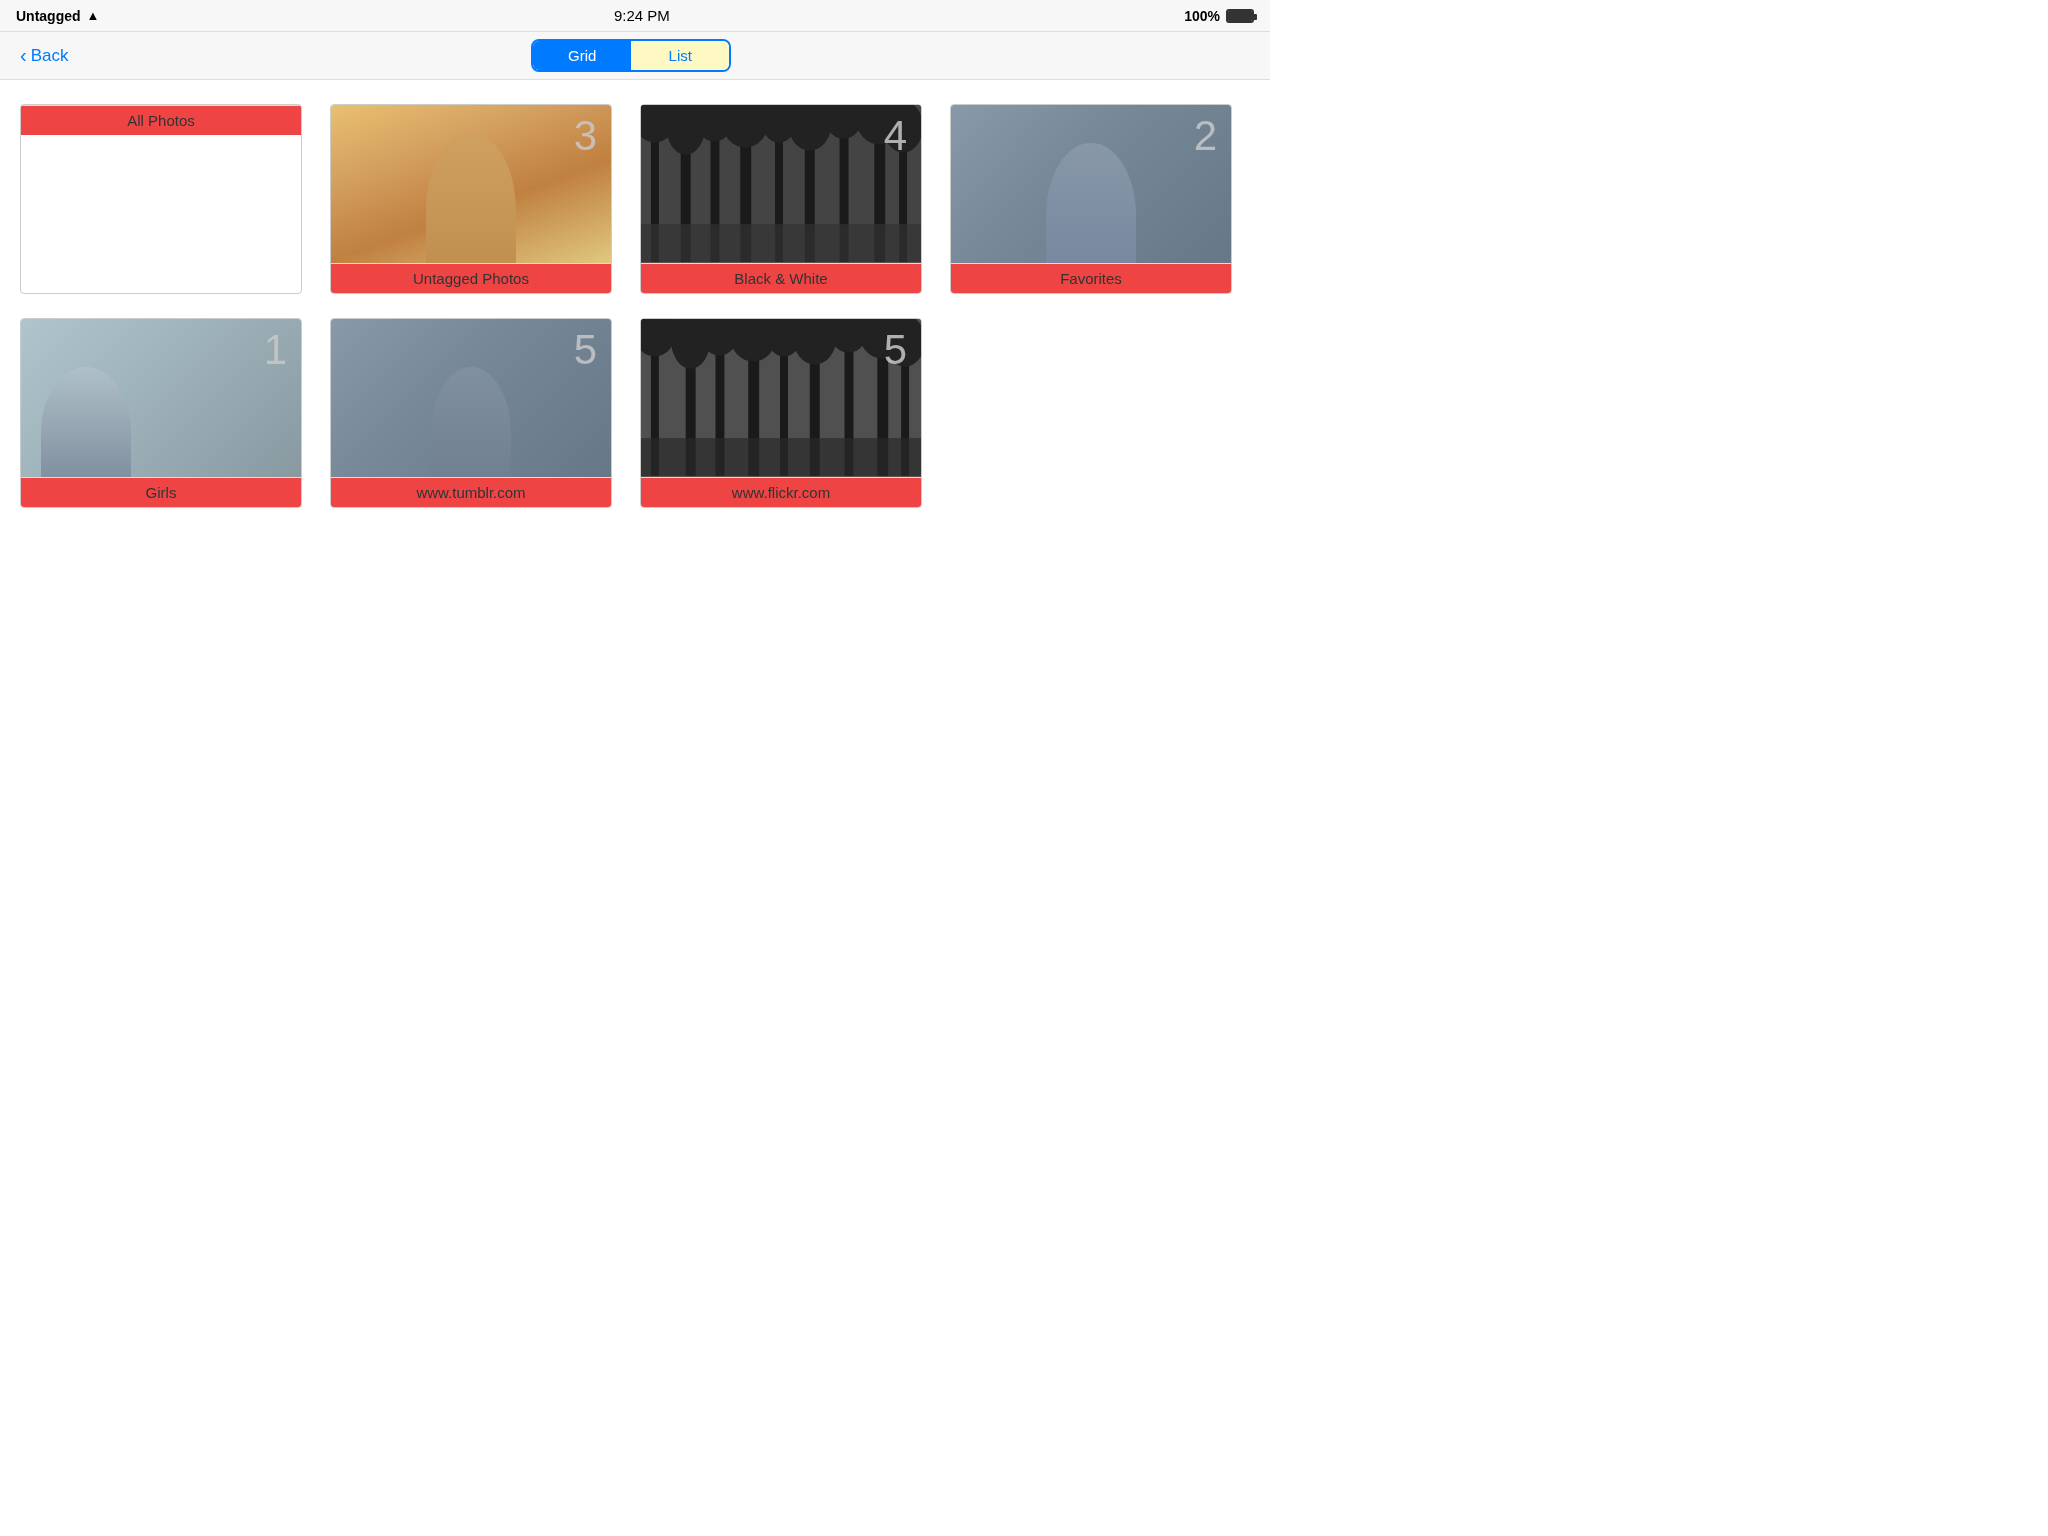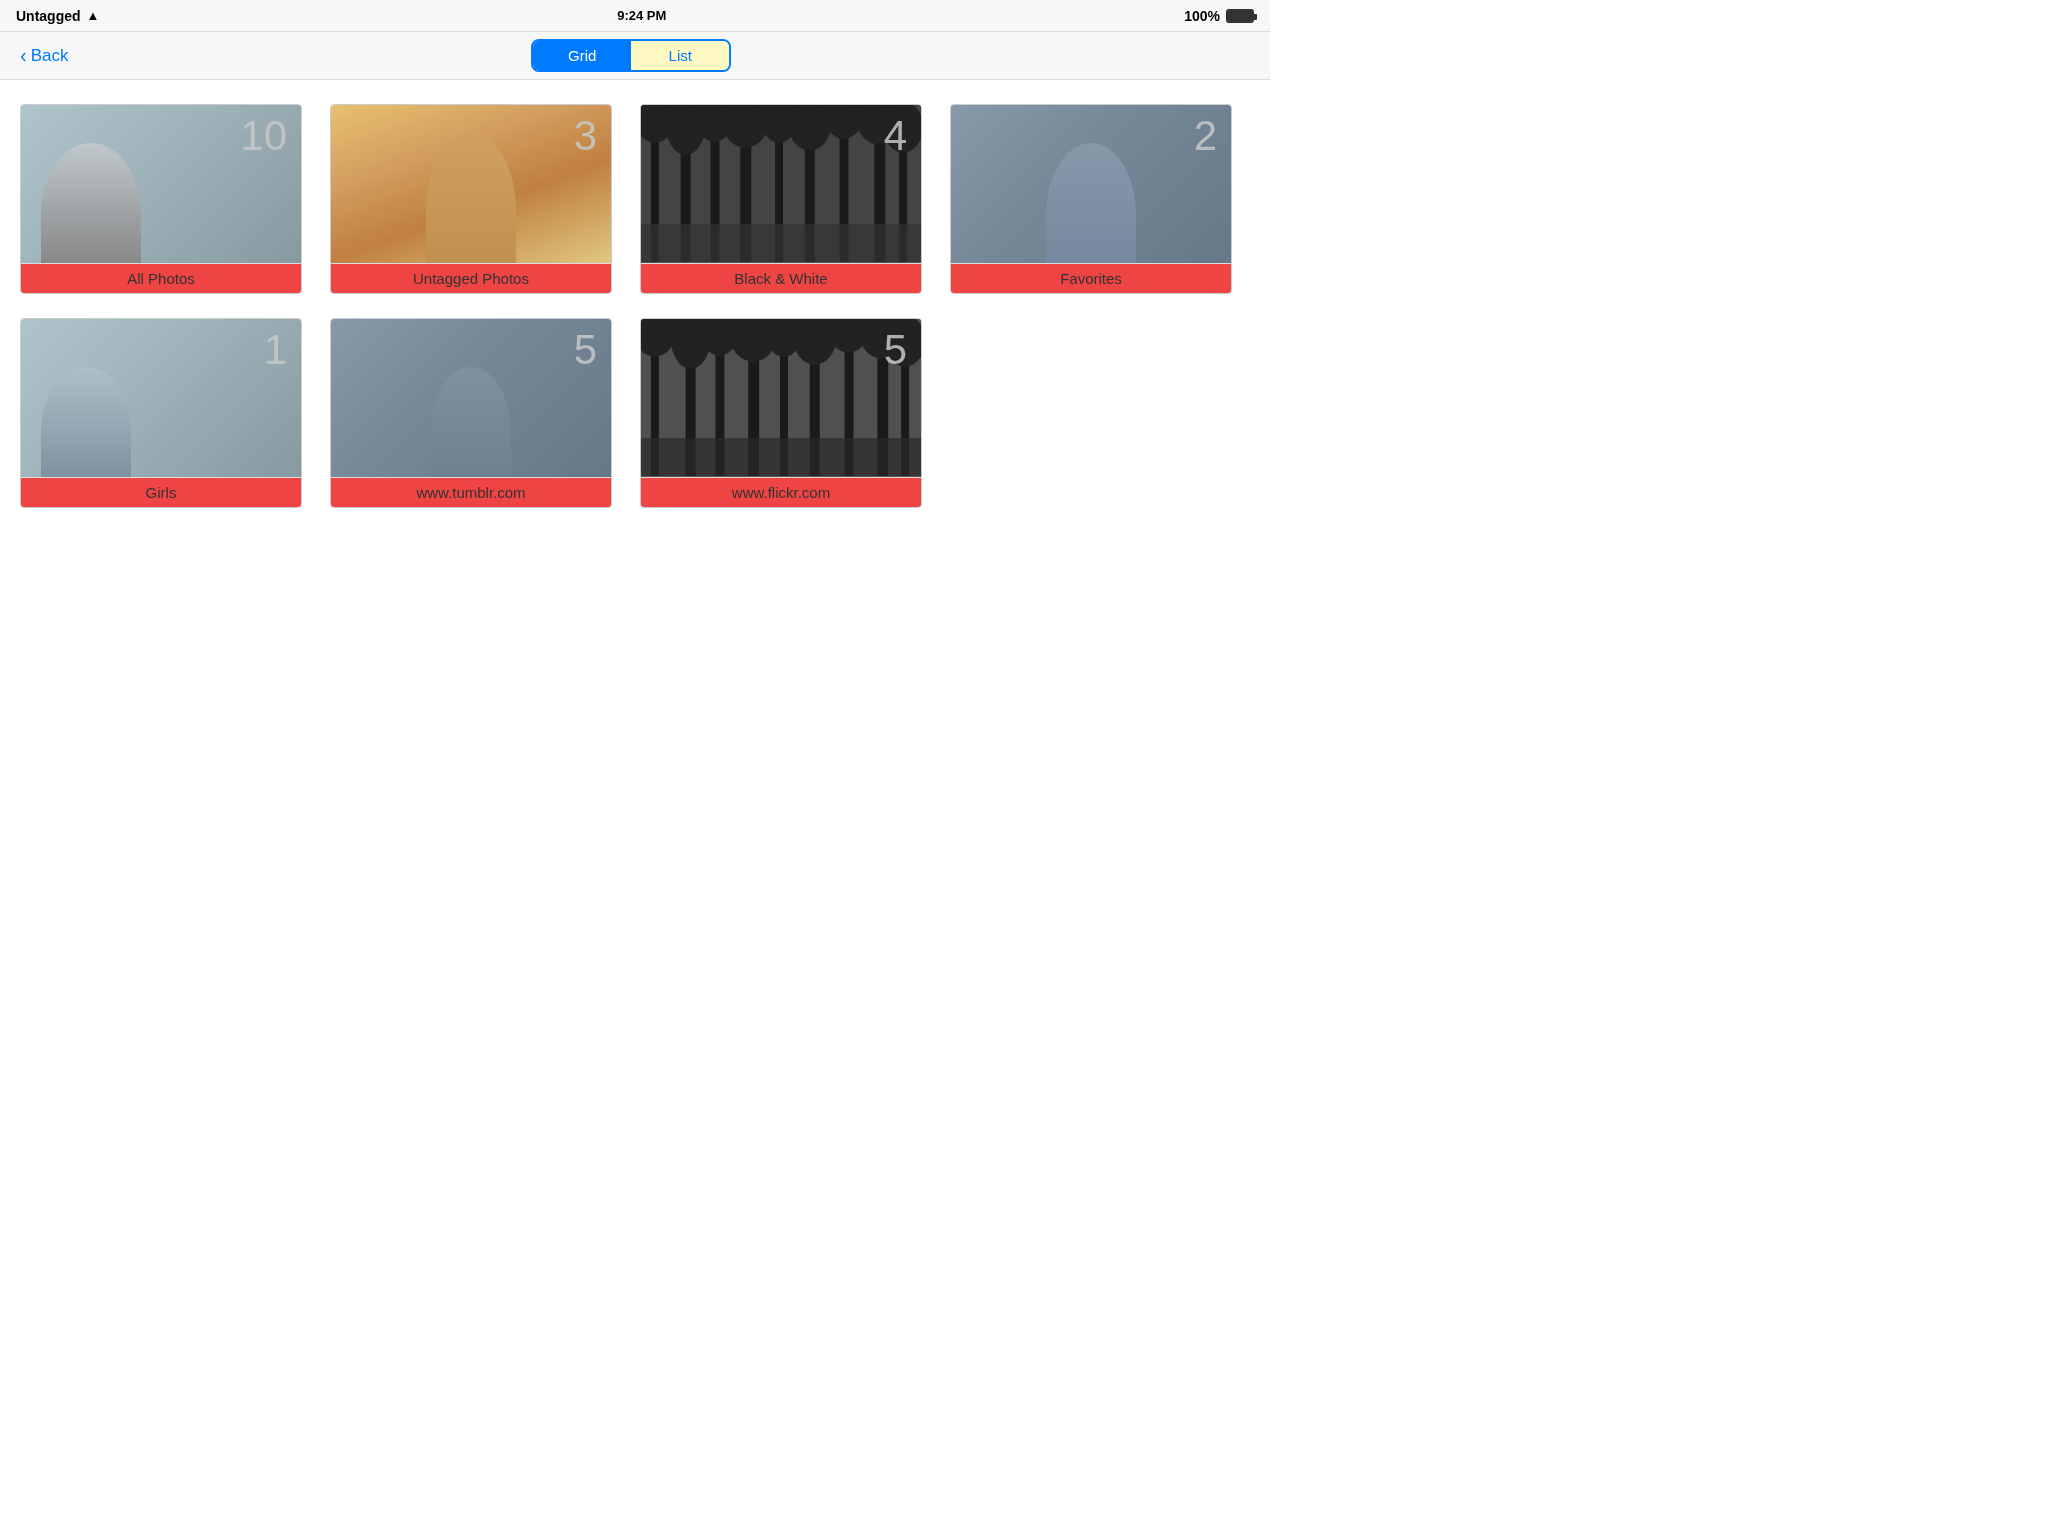--- a/index.html
+++ b/index.html
@@ -17,21 +17,21 @@
       justify-content: space-between;
       align-items: center;
       padding: 6px 16px;
       font-size: 14px;
       font-weight: 600;
       background: #f7f7f7;
       border-bottom: 1px solid #ddd;
       height: 32px;
     }
     .status-left { display: flex; align-items: center; gap: 6px; }
-    .status-center { font-size: 13px; font-weight: 700; }
+    .status-center { font-size: 15px; font-weight: 400; }
     .status-right { display: flex; align-items: center; gap: 6px; }
     .wifi-icon { font-size: 13px; }
     .battery-outer {
       width: 28px; height: 14px;
       border: 2px solid #333;
       border-radius: 3px;
       position: relative;
       display: inline-block;
     }
     .battery-outer::after {
@@ -258,24 +258,20 @@
     <button class="seg-btn inactive">List</button>
   </div>
   <div class="nav-right-placeholder"></div>
 </div>
 
 <div class="grid-container">
 
   <div class="grid-row">
 
     <div class="album-cell">
-      <div class="album-thumb thumb-allphotos">
-        <div class="figure figure-allphotos"></div>
-        <span class="album-count">10</span>
-      </div>
       <div class="album-label">All Photos</div>
     </div>
 
     <div class="album-cell">
       <div class="album-thumb thumb-untagged">
         <div class="figure figure-untagged"></div>
         <span class="album-count">3</span>
       </div>
       <div class="album-label">Untagged Photos</div>
     </div>

